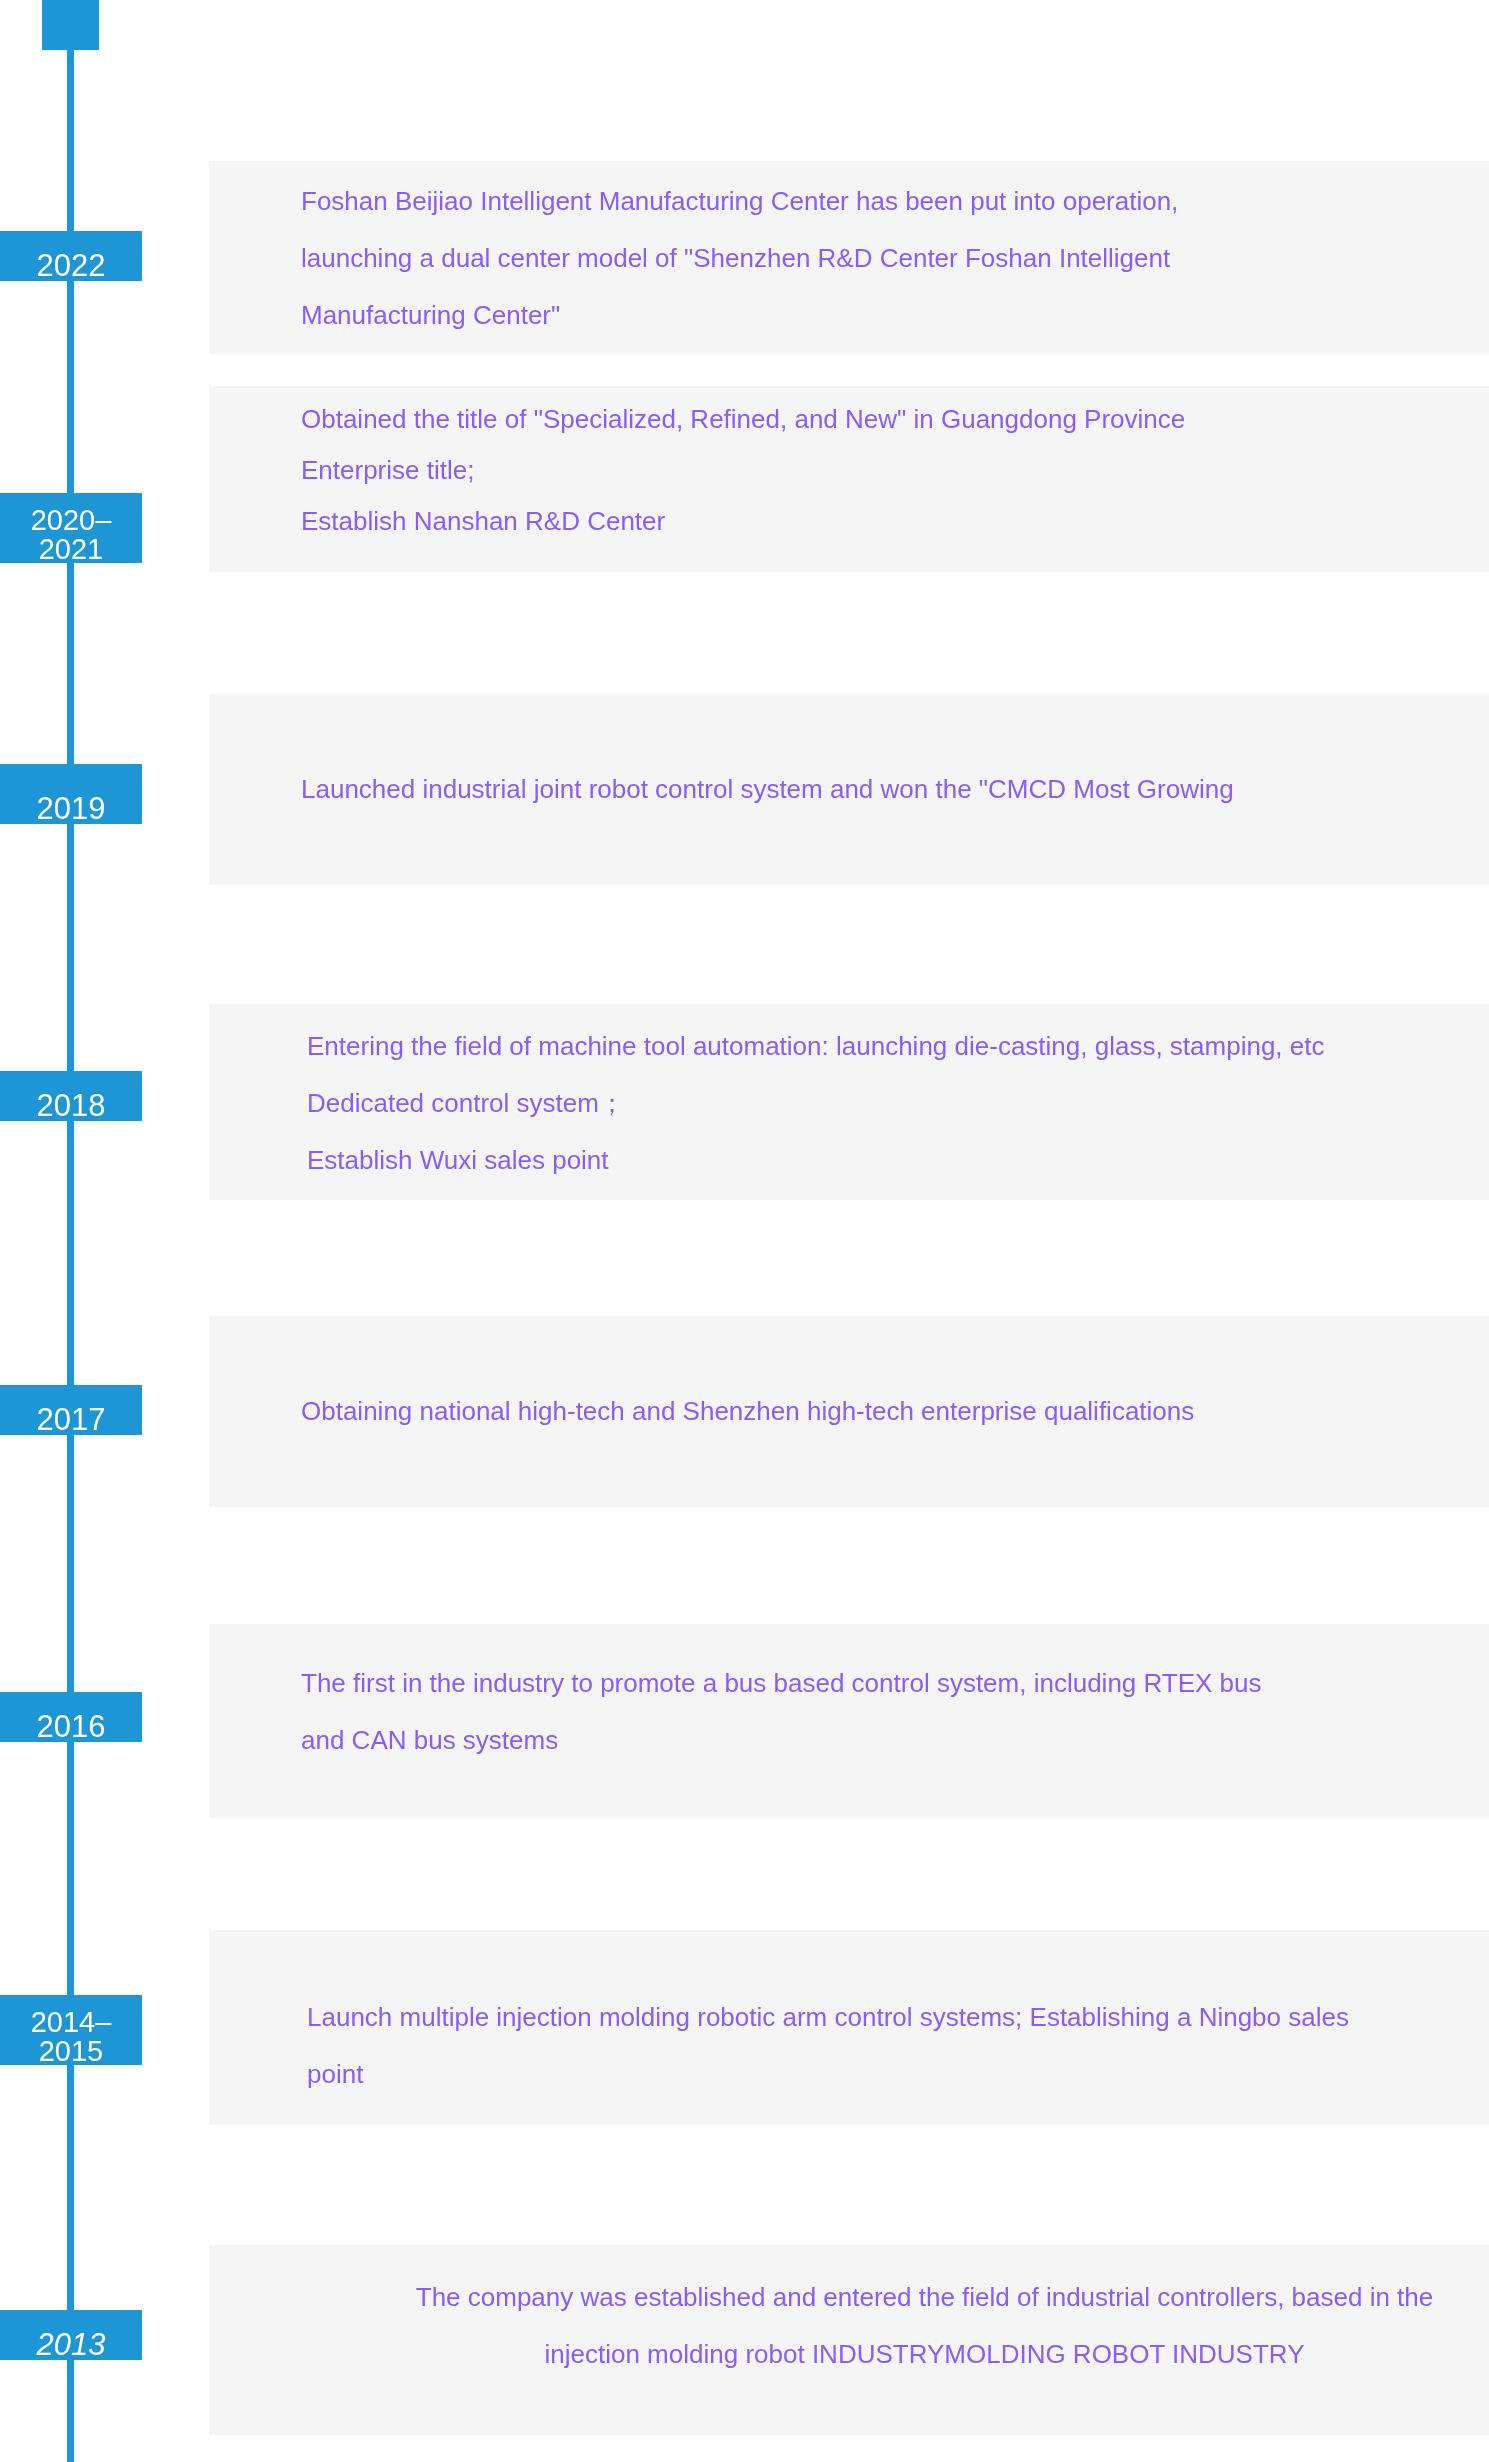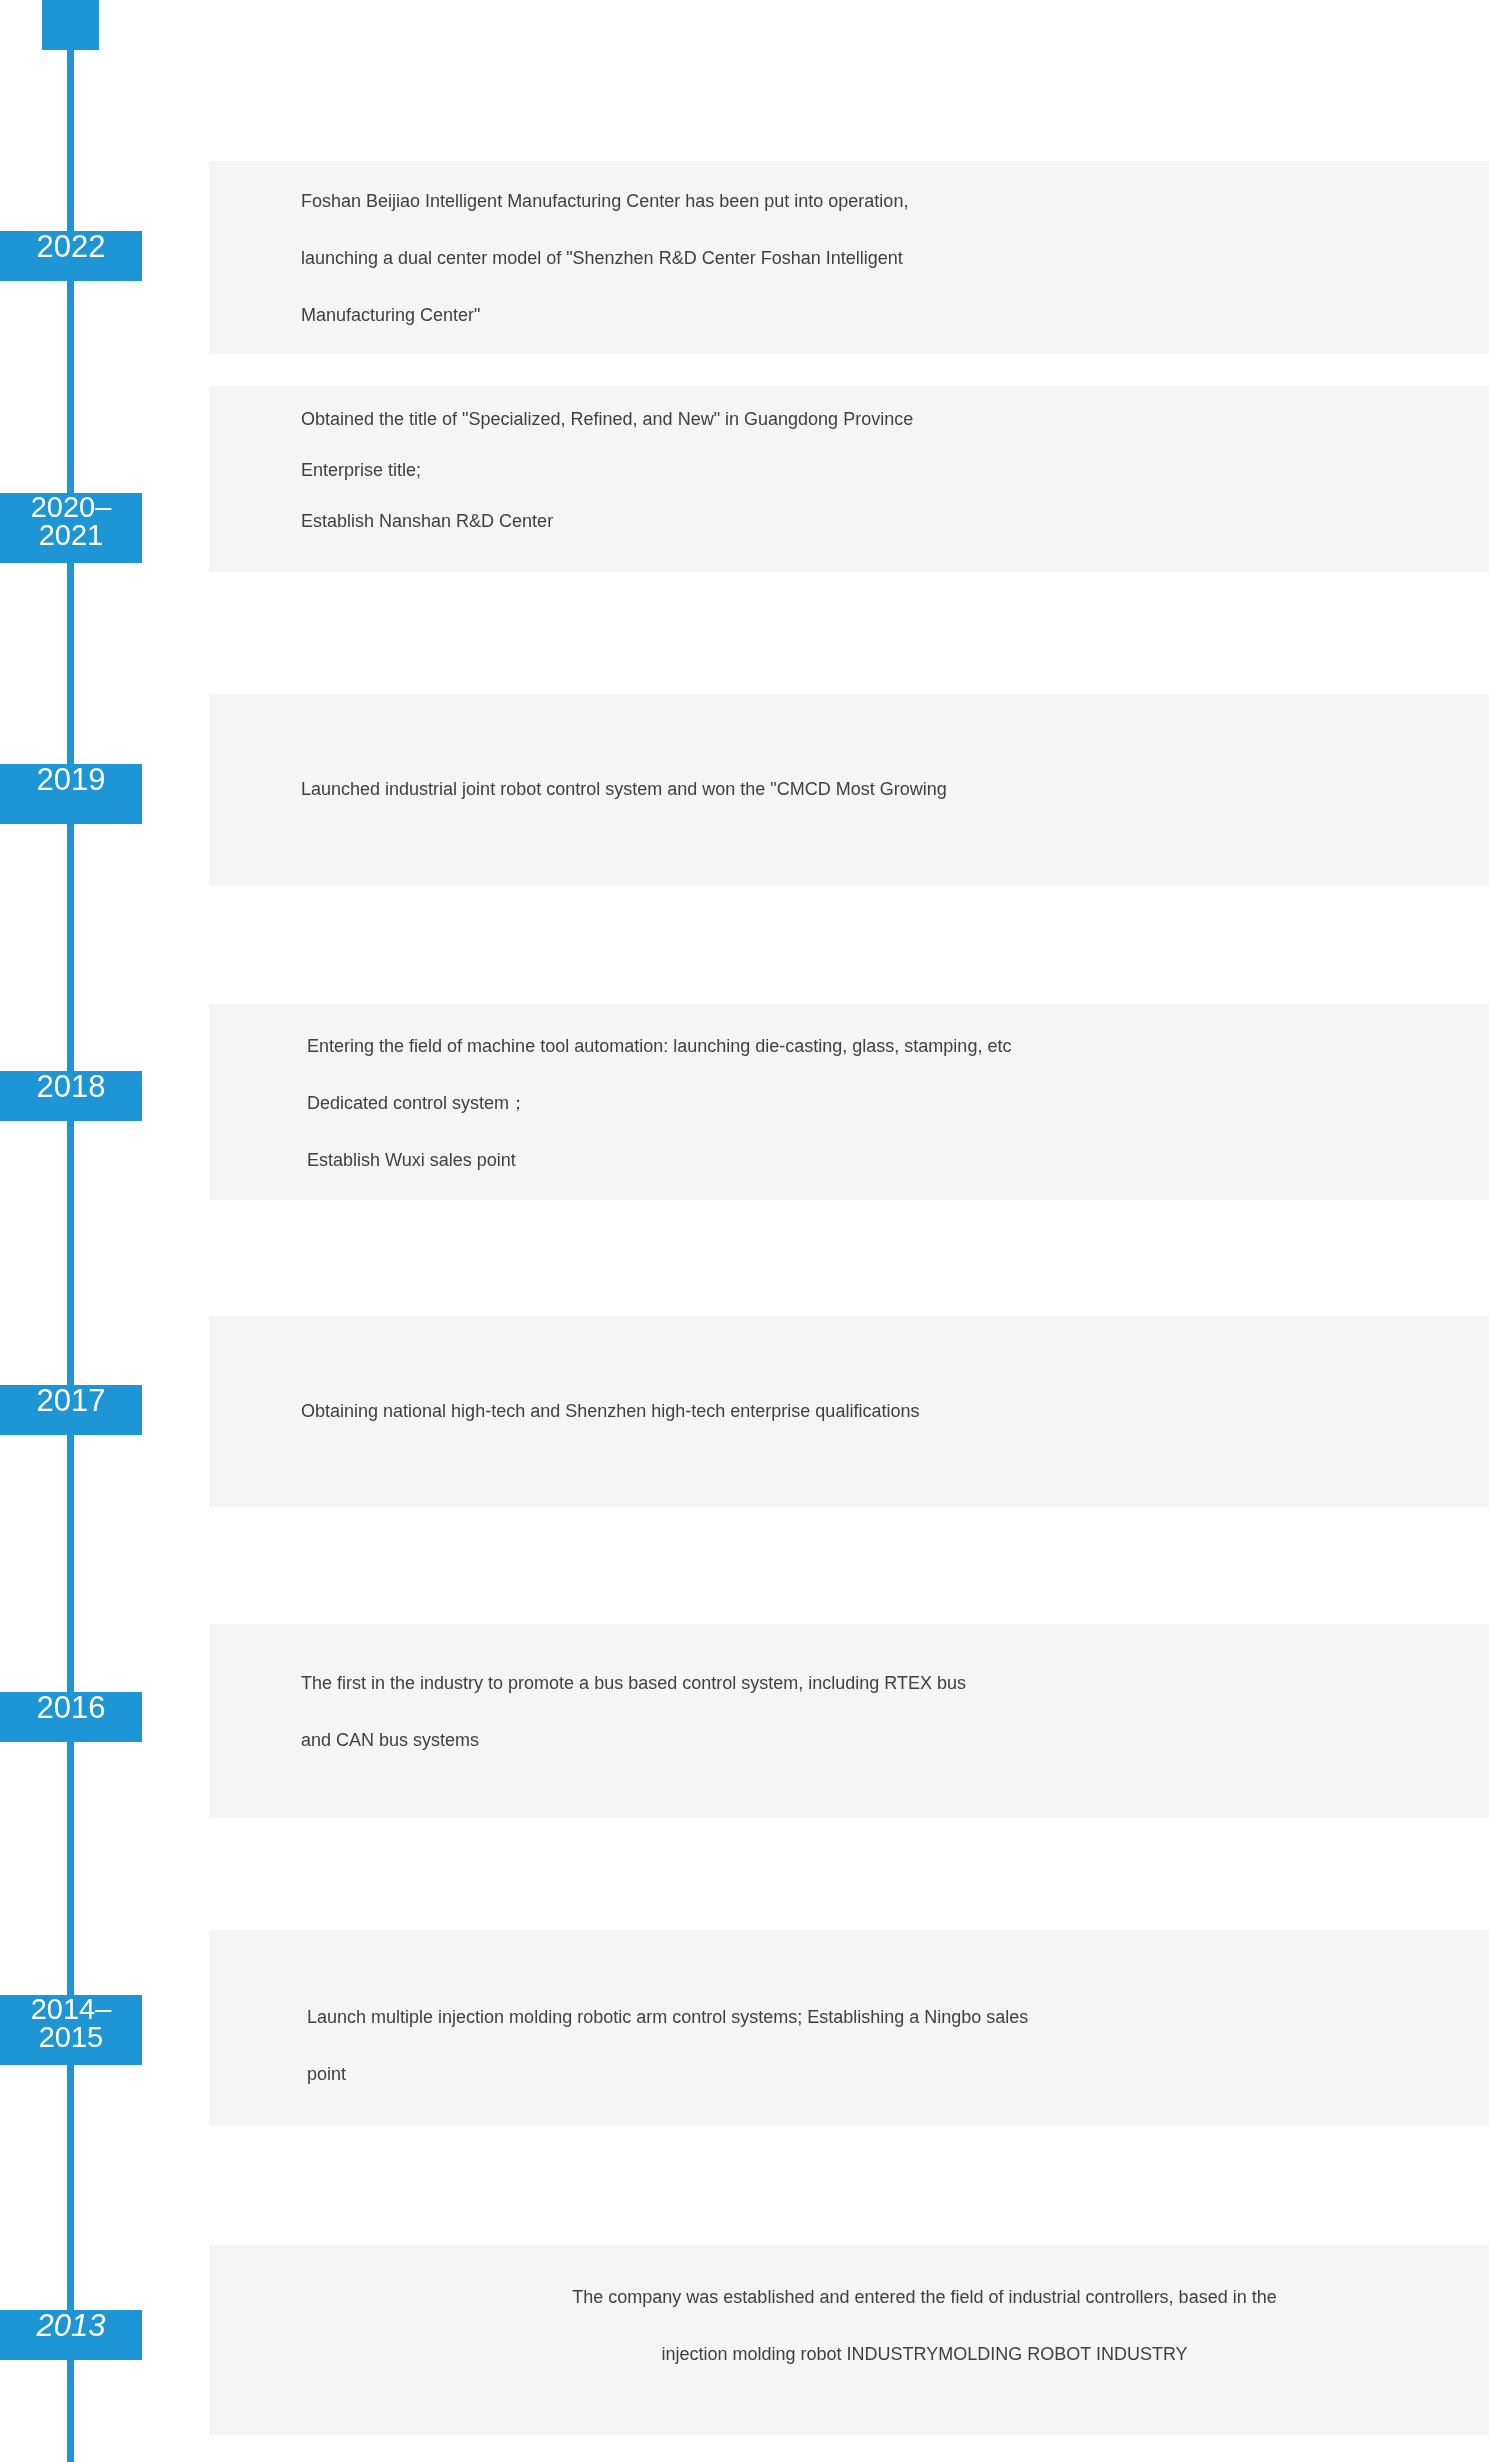--- a/index.html
+++ b/index.html
@@ -44,36 +44,36 @@
     position: absolute;
     left: 209px;
     width: 1281px;
     background: #F5F5F5;
     box-sizing: border-box;
   }
   .entry-text {
     position: absolute;
     left: 0;
     right: 0;
-    color: #404040;
-    font-size: 18px;
+    color: #8b5cf6;
+    font-size: 26px;
     line-height: 57px;
     white-space: pre-line;
     font-family: "Liberation Sans", sans-serif;
   }
 
   
   .year-chip {
     position: absolute;
     left: 0;
     width: 142px;
     background: #1E95D4;
     color: #ffffff;
     display: flex;
-    align-items: flex-start;
+    align-items: flex-end;
     justify-content: center;
     box-sizing: border-box;
   }
   .year-chip-label {
     color: #ffffff;
     font-size: 31px;
     line-height: 1.0;
     text-align: center;
     white-space: pre-line;
     letter-spacing: 0px;

